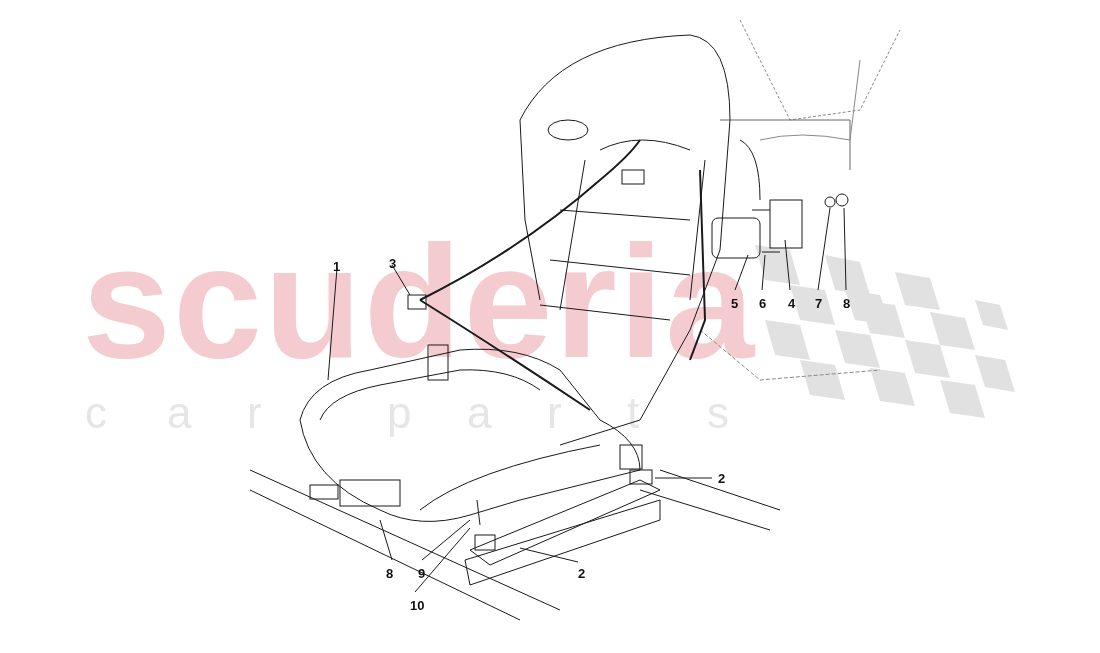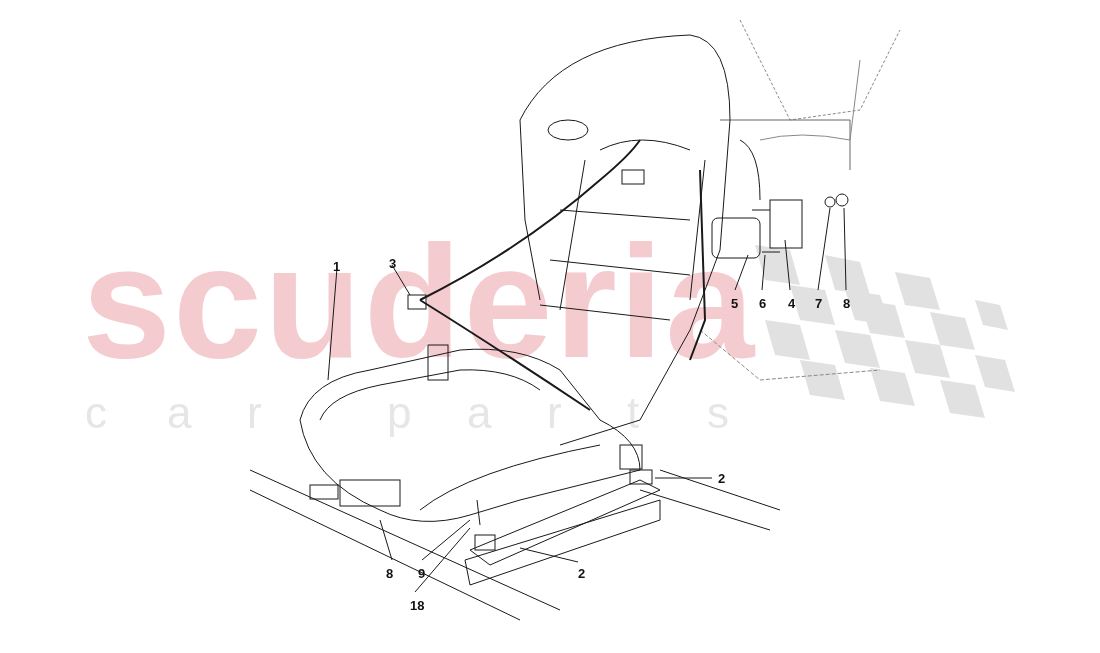--- a/index.html
+++ b/index.html
@@ -116,14 +116,14 @@
   <div class="callout" style="left:389px;top:257px">3</div>
   <div class="callout" style="left:731px;top:297px">5</div>
   <div class="callout" style="left:759px;top:297px">6</div>
   <div class="callout" style="left:788px;top:297px">4</div>
   <div class="callout" style="left:815px;top:297px">7</div>
   <div class="callout" style="left:843px;top:297px">8</div>
   <div class="callout" style="left:718px;top:472px">2</div>
   <div class="callout" style="left:578px;top:567px">2</div>
   <div class="callout" style="left:418px;top:567px">9</div>
   <div class="callout" style="left:386px;top:567px">8</div>
-  <div class="callout" style="left:410px;top:599px">18</div>
+  <div class="callout" style="left:410px;top:599px">10</div>
 </div>
 
 </body></html>

